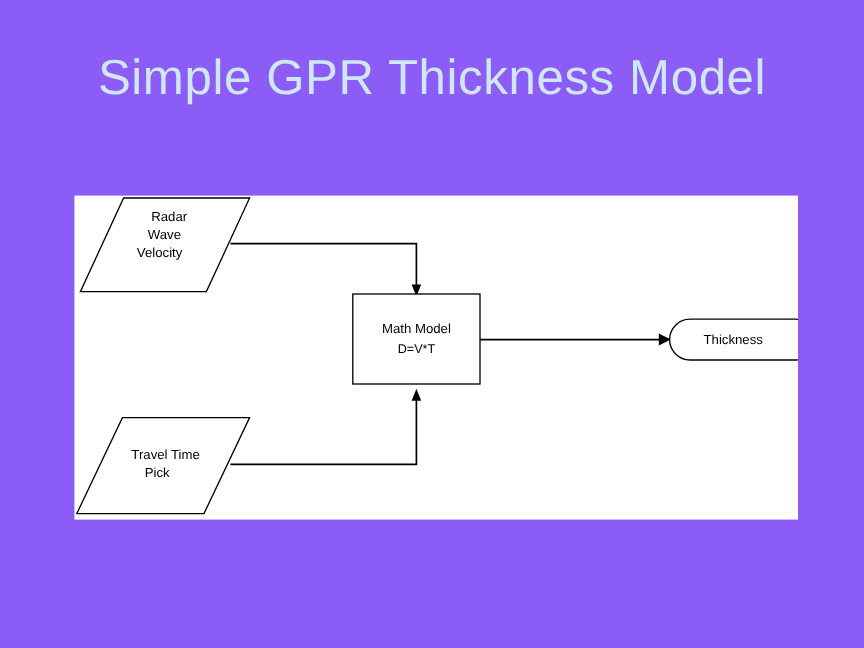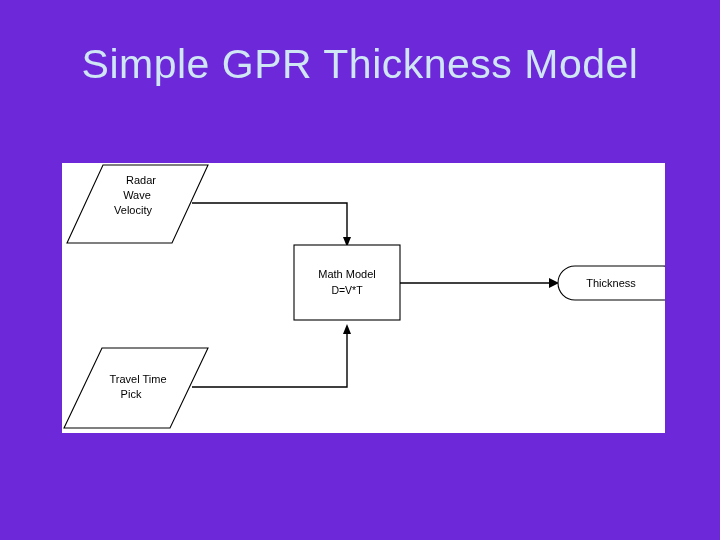--- a/index.html
+++ b/index.html
@@ -9,21 +9,21 @@
   body {
     width: 720px;
     height: 540px;
     overflow: hidden;
     font-family: "Liberation Sans", sans-serif;
   }
   #slide {
     position: relative;
     width: 720px;
     height: 540px;
-    background: #6d28d9;
+    background: #8b5cf6;
     overflow: hidden;
   }
   #slide-title {
     position: absolute;
     left: 0;
     top: 40px;
     width: 720px;
     text-align: center;
     color: #cfe6f5;
     font-family: "Liberation Sans", sans-serif;

